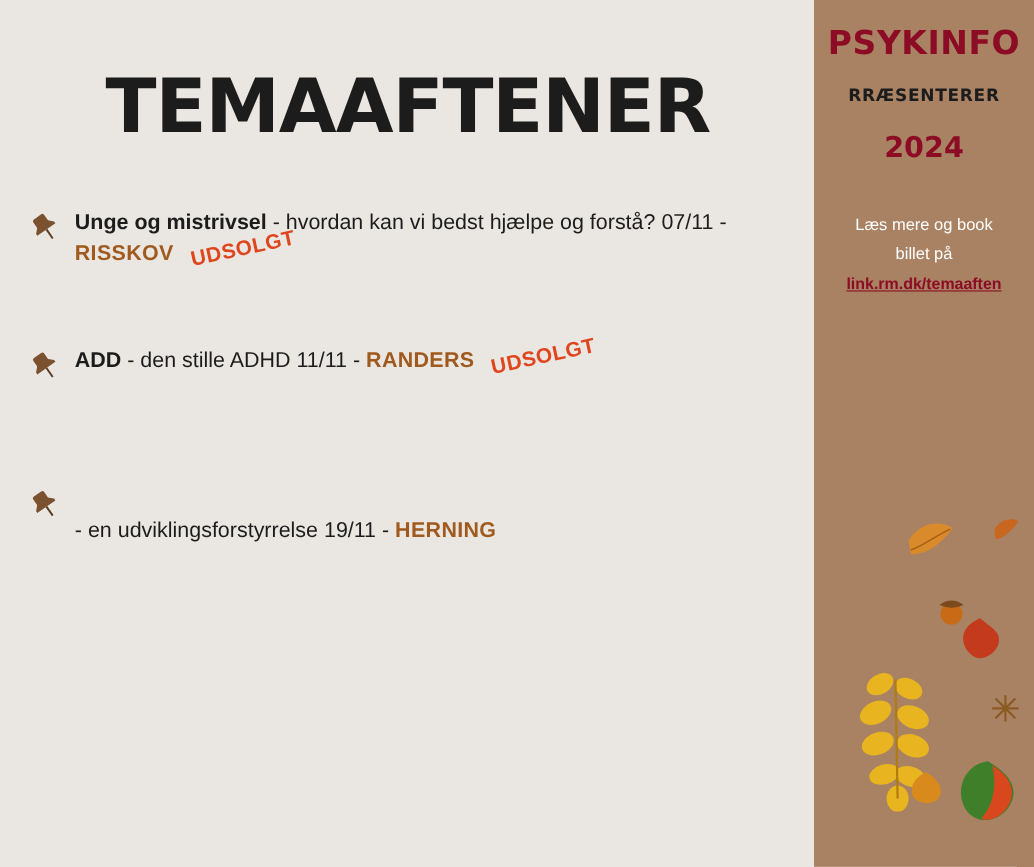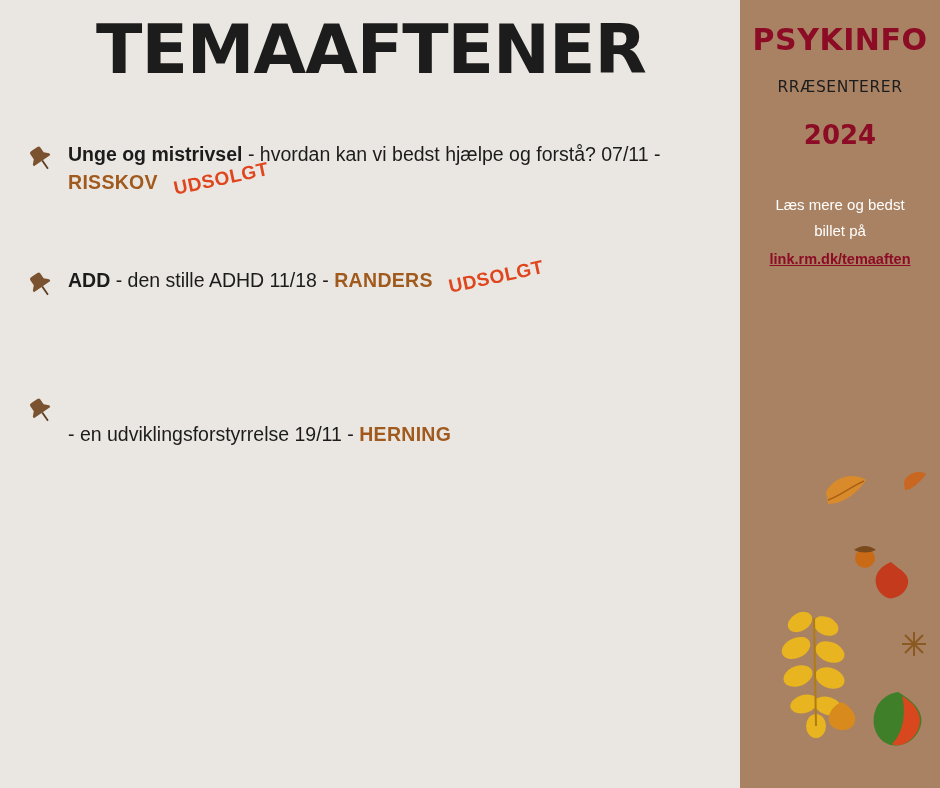--- a/index.html
+++ b/index.html
@@ -21,20 +21,21 @@
     background: #eae7e2;
   }
 
   
   .left {
     position: relative;
     width: 740px;
     height: 556px;
     background: #eae7e2;
     box-sizing: border-box;
+    margin-top: 48px;
   }
   .main-title {
     position: absolute;
     left: 96px;
     top: 10px;
     font-size: 68px;
     font-weight: bold;
     letter-spacing: -1px;
     color: #1c1c1c;
     font-family: "DejaVu Sans", sans-serif;
@@ -102,21 +103,21 @@
     font-size: 30px;
     line-height: 36px;
     font-weight: bold;
     color: #8c0b25;
     font-family: "DejaVu Sans", sans-serif;
     letter-spacing: 0.5px;
   }
   .presents {
     margin-top: 20px;
     font-size: 15.5px;
-    font-weight: normal;
+    font-weight: bold;
     color: #1c1c1c;
     letter-spacing: 0.6px;
     font-family: "DejaVu Sans", sans-serif;
   }
   .month {
     margin-top: 22px;
     font-size: 26px;
     line-height: 34px;
     font-weight: bold;
     color: #8c0b25;
@@ -170,21 +171,21 @@
       <div class="event">
         <span class="pin">
           <svg width="30" height="30" viewBox="0 0 30 30">
             <g transform="rotate(-35 15 15)">
               <path d="M13 3 h6 a2 2 0 0 1 2 2 v6 l4 4 v2 H5 v-2 l4 -4 v-6 a2 2 0 0 1 2 -2 z" fill="#7a5230"></path>
               <rect x="14.2" y="17" width="1.8" height="10" fill="#5c3d22"></rect>
             </g>
           </svg>
         </span>
         <div class="event-text">
-          <span class="ev-bold">ADD</span><span> - den stille ADHD 11/18 - </span><span class="ev-city">RANDERS</span><span class="sold-out">UDSOLGT</span>
+          <span class="ev-bold">ADD</span><span> - den stille ADHD 11/11 - </span><span class="ev-city">RANDERS</span><span class="sold-out">UDSOLGT</span>
         </div>
       </div>
 
       <div class="event">
         <span class="pin">
           <svg width="30" height="30" viewBox="0 0 30 30">
             <g transform="rotate(-35 15 15)">
               <path d="M13 3 h6 a2 2 0 0 1 2 2 v6 l4 4 v2 H5 v-2 l4 -4 v-6 a2 2 0 0 1 2 -2 z" fill="#7a5230"></path>
               <rect x="14.2" y="17" width="1.8" height="10" fill="#5c3d22"></rect>
             </g>
@@ -202,21 +203,21 @@
 
   <div class="right">
     <div class="brand">
       <div>PSYKINFO</div>
     </div>
     <div class="presents">RRÆSENTERER</div>
     <div class="month">
       <div>2024</div>
     </div>
     <div class="booking">
-      <div>Læs mere og bedst</div>
+      <div>Læs mere og book</div>
       <div>billet på</div>
       <a class="booking-link" href="#">link.rm.dk/temaaften</a>
     </div>
 
     <span class="leaf" style="left:82px; top:470px;">
       <svg width="48" height="42" viewBox="0 0 48 42">
         <path d="M4 22 C12 6, 32 2, 44 10 C36 22, 22 34, 6 34 Z" fill="#d98b2b"></path>
         <path d="M6 30 C18 26, 30 16, 42 11" stroke="#a85f14" stroke-width="1.4" fill="none"></path>
       </svg>
     </span>

